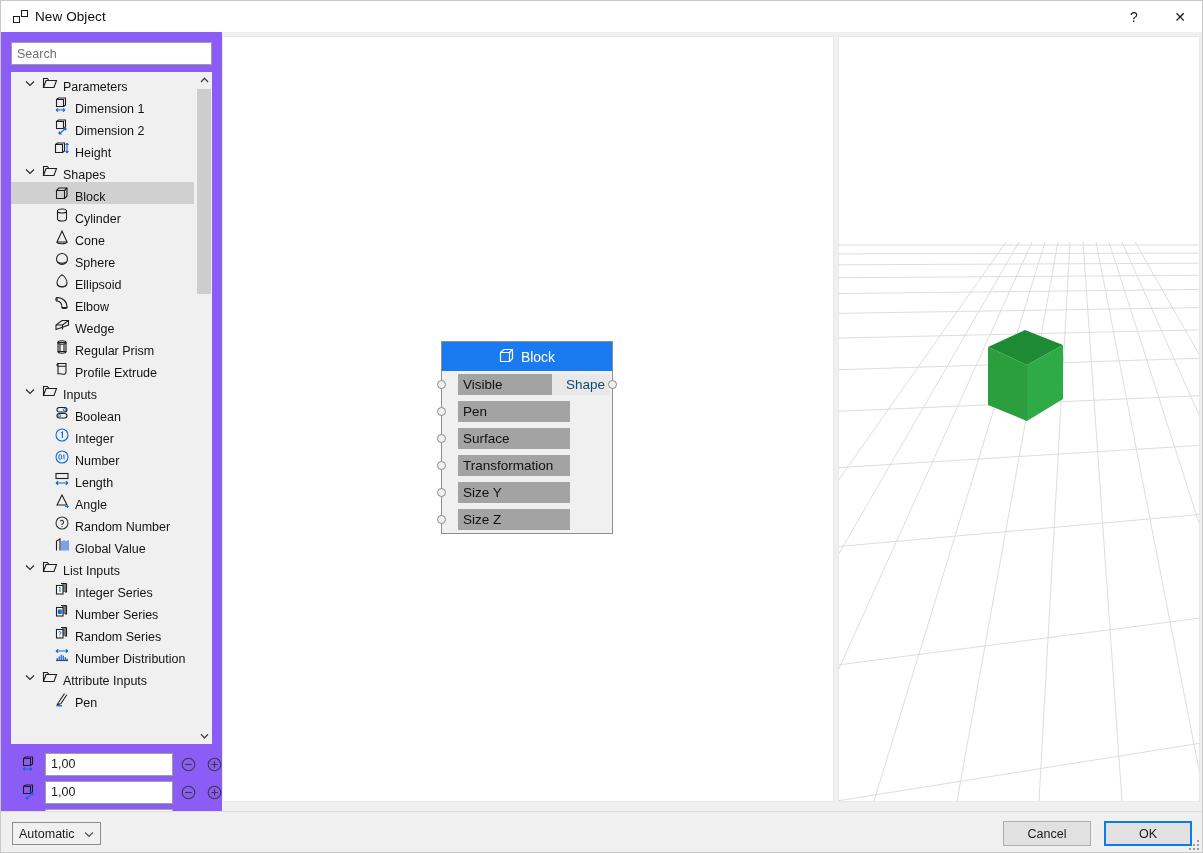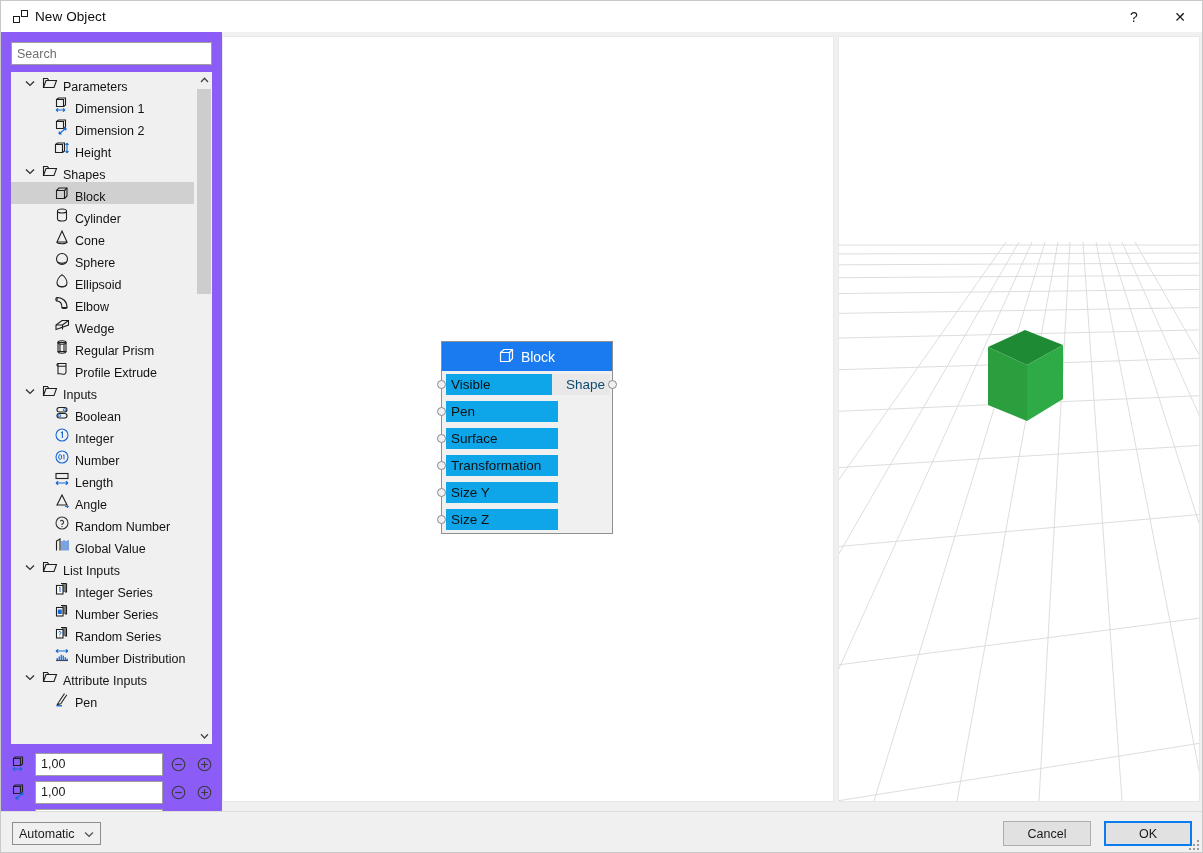--- a/index.html
+++ b/index.html
@@ -124,21 +124,21 @@
   #sb-down { bottom: 0; }
   #sb-thumb {
     position: absolute; left: 1px; top: 17px;
     width: 14px; height: 205px;
     background: #cdcdcd;
     cursor: default;
   }
 
   
   #spinners {
-    position: absolute; left: 0; top: 718px;
+    position: absolute; left: 10px; top: 718px;
     width: 221px; height: 85px;
   }
   .spin-row {
     position: absolute; left: 0;
     width: 221px; height: 28px;
     display: flex; align-items: center;
   }
   .spin-icon {
     width: 20px; height: 22px; margin-left: 8px;
     display: flex; align-items: center; justify-content: center;
@@ -184,24 +184,24 @@
   #node-header .nh-label {
     color: #ffffff; font-size: 14px;
   }
   .node-body { padding: 0; }
   .node-row {
     position: relative;
     height: 27px;
     display: flex; align-items: center;
   }
   .node-in {
-    margin-left: 4px;
+    margin-left: 16px;
     height: 21px;
     width: 112px;
-    background: #0ea5e9;
+    background: #a3a3a3;
     display: flex; align-items: center;
     padding-left: 5px;
     font-size: 13.5px;
     color: #111;
   }
   .node-out {
     position: absolute; right: 2px; top: 3px;
     height: 21px;
     min-width: 58px;
     background: #e8e8e8;

